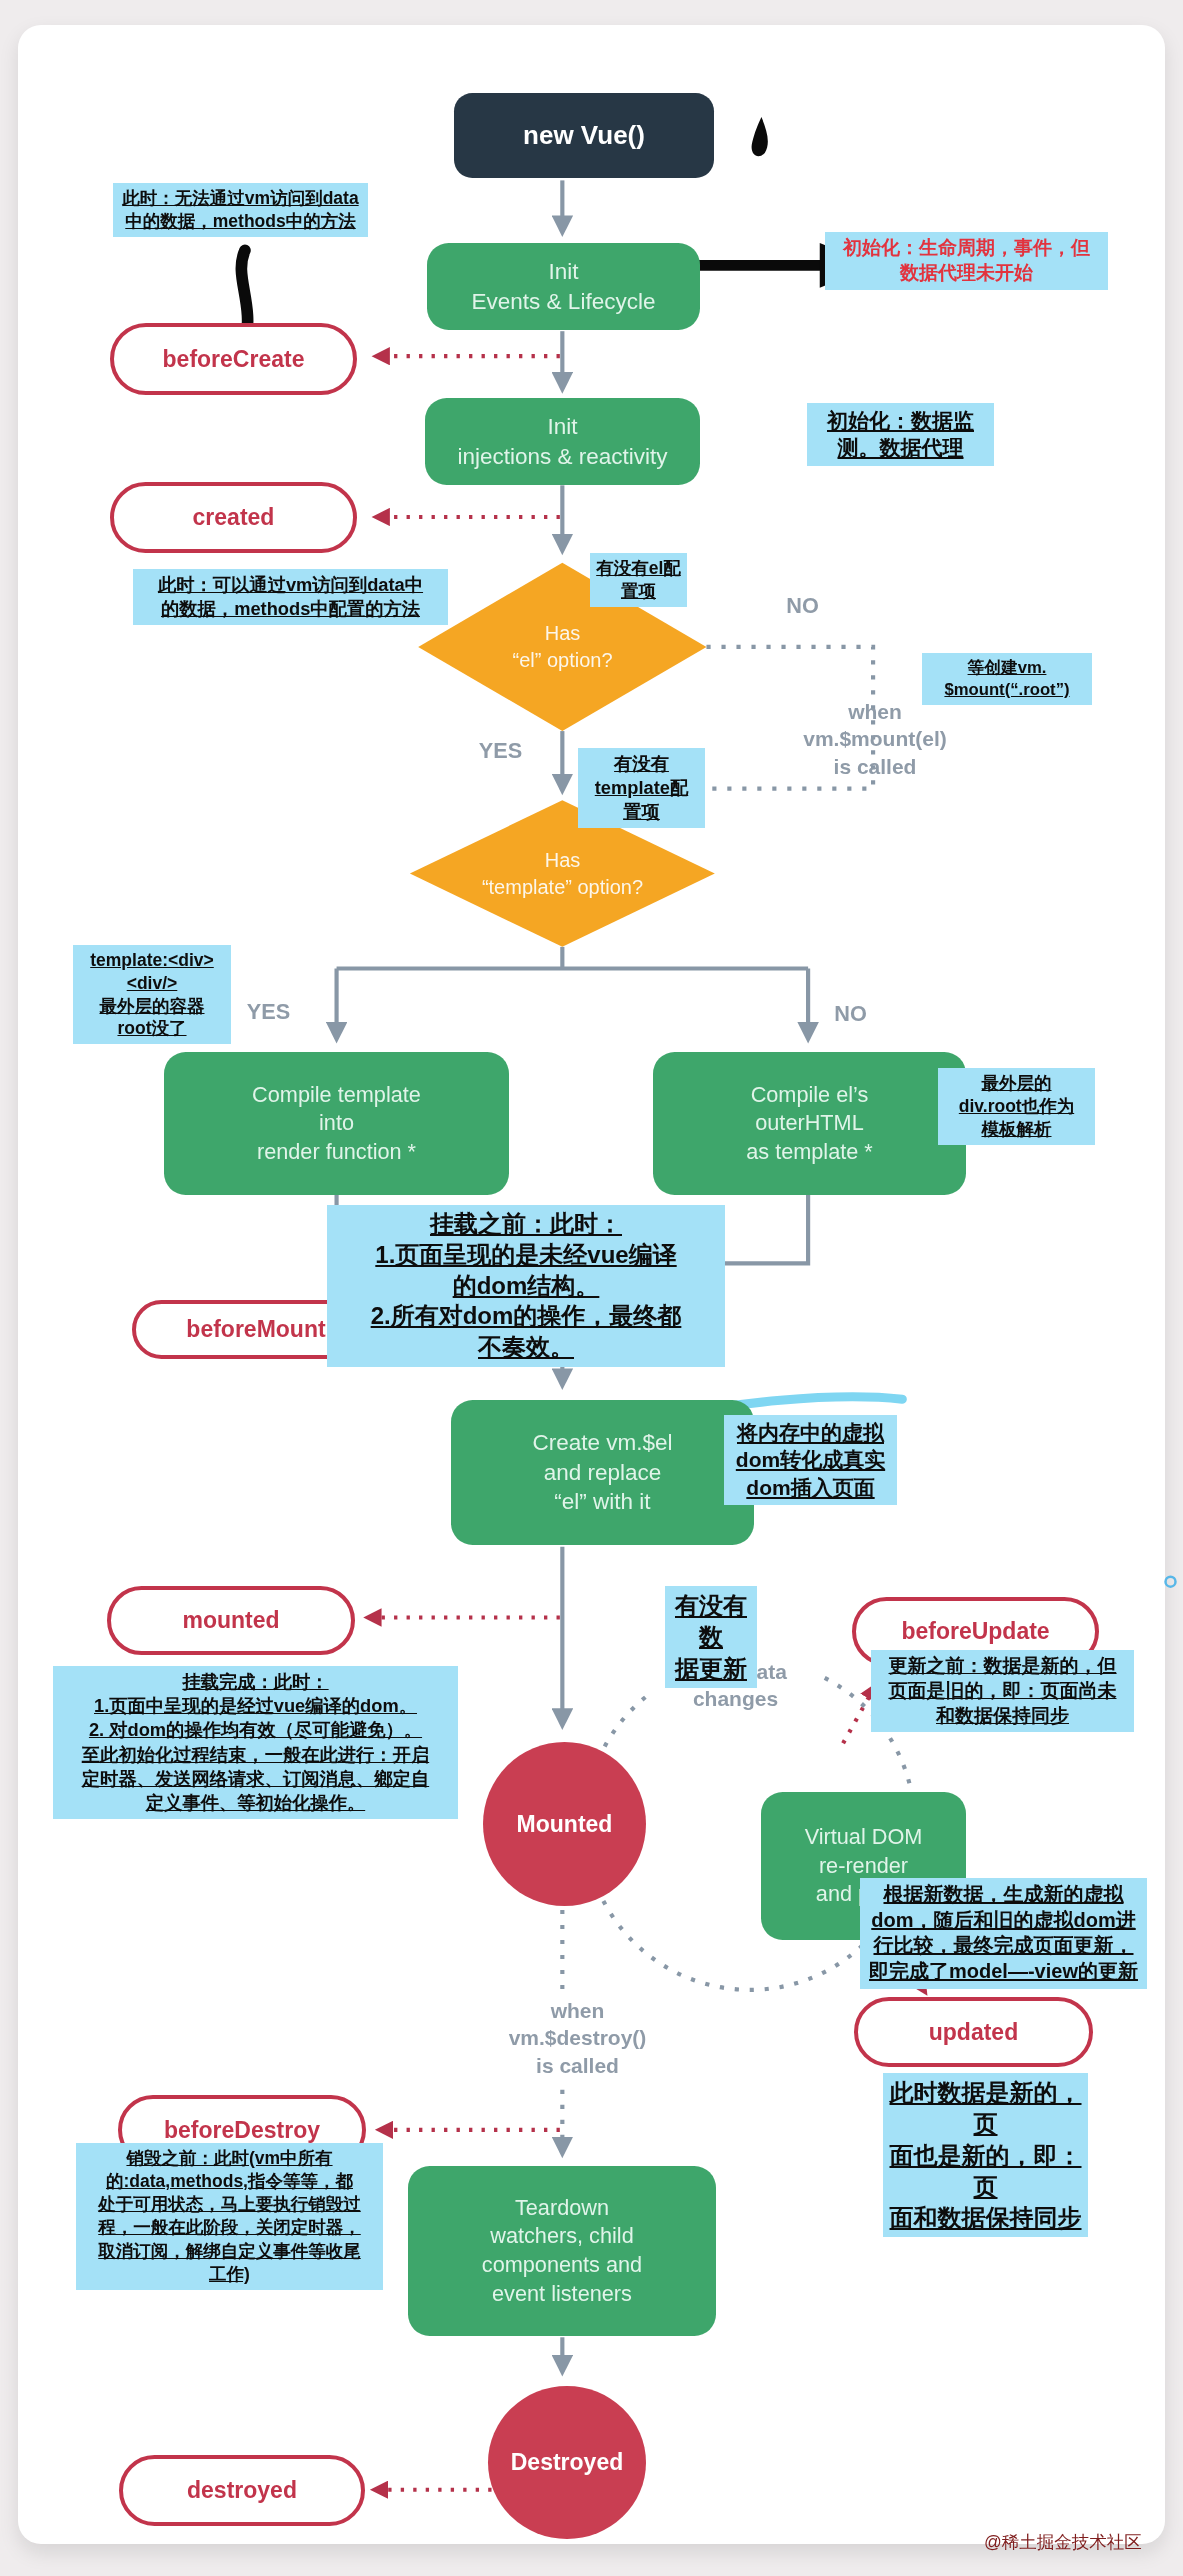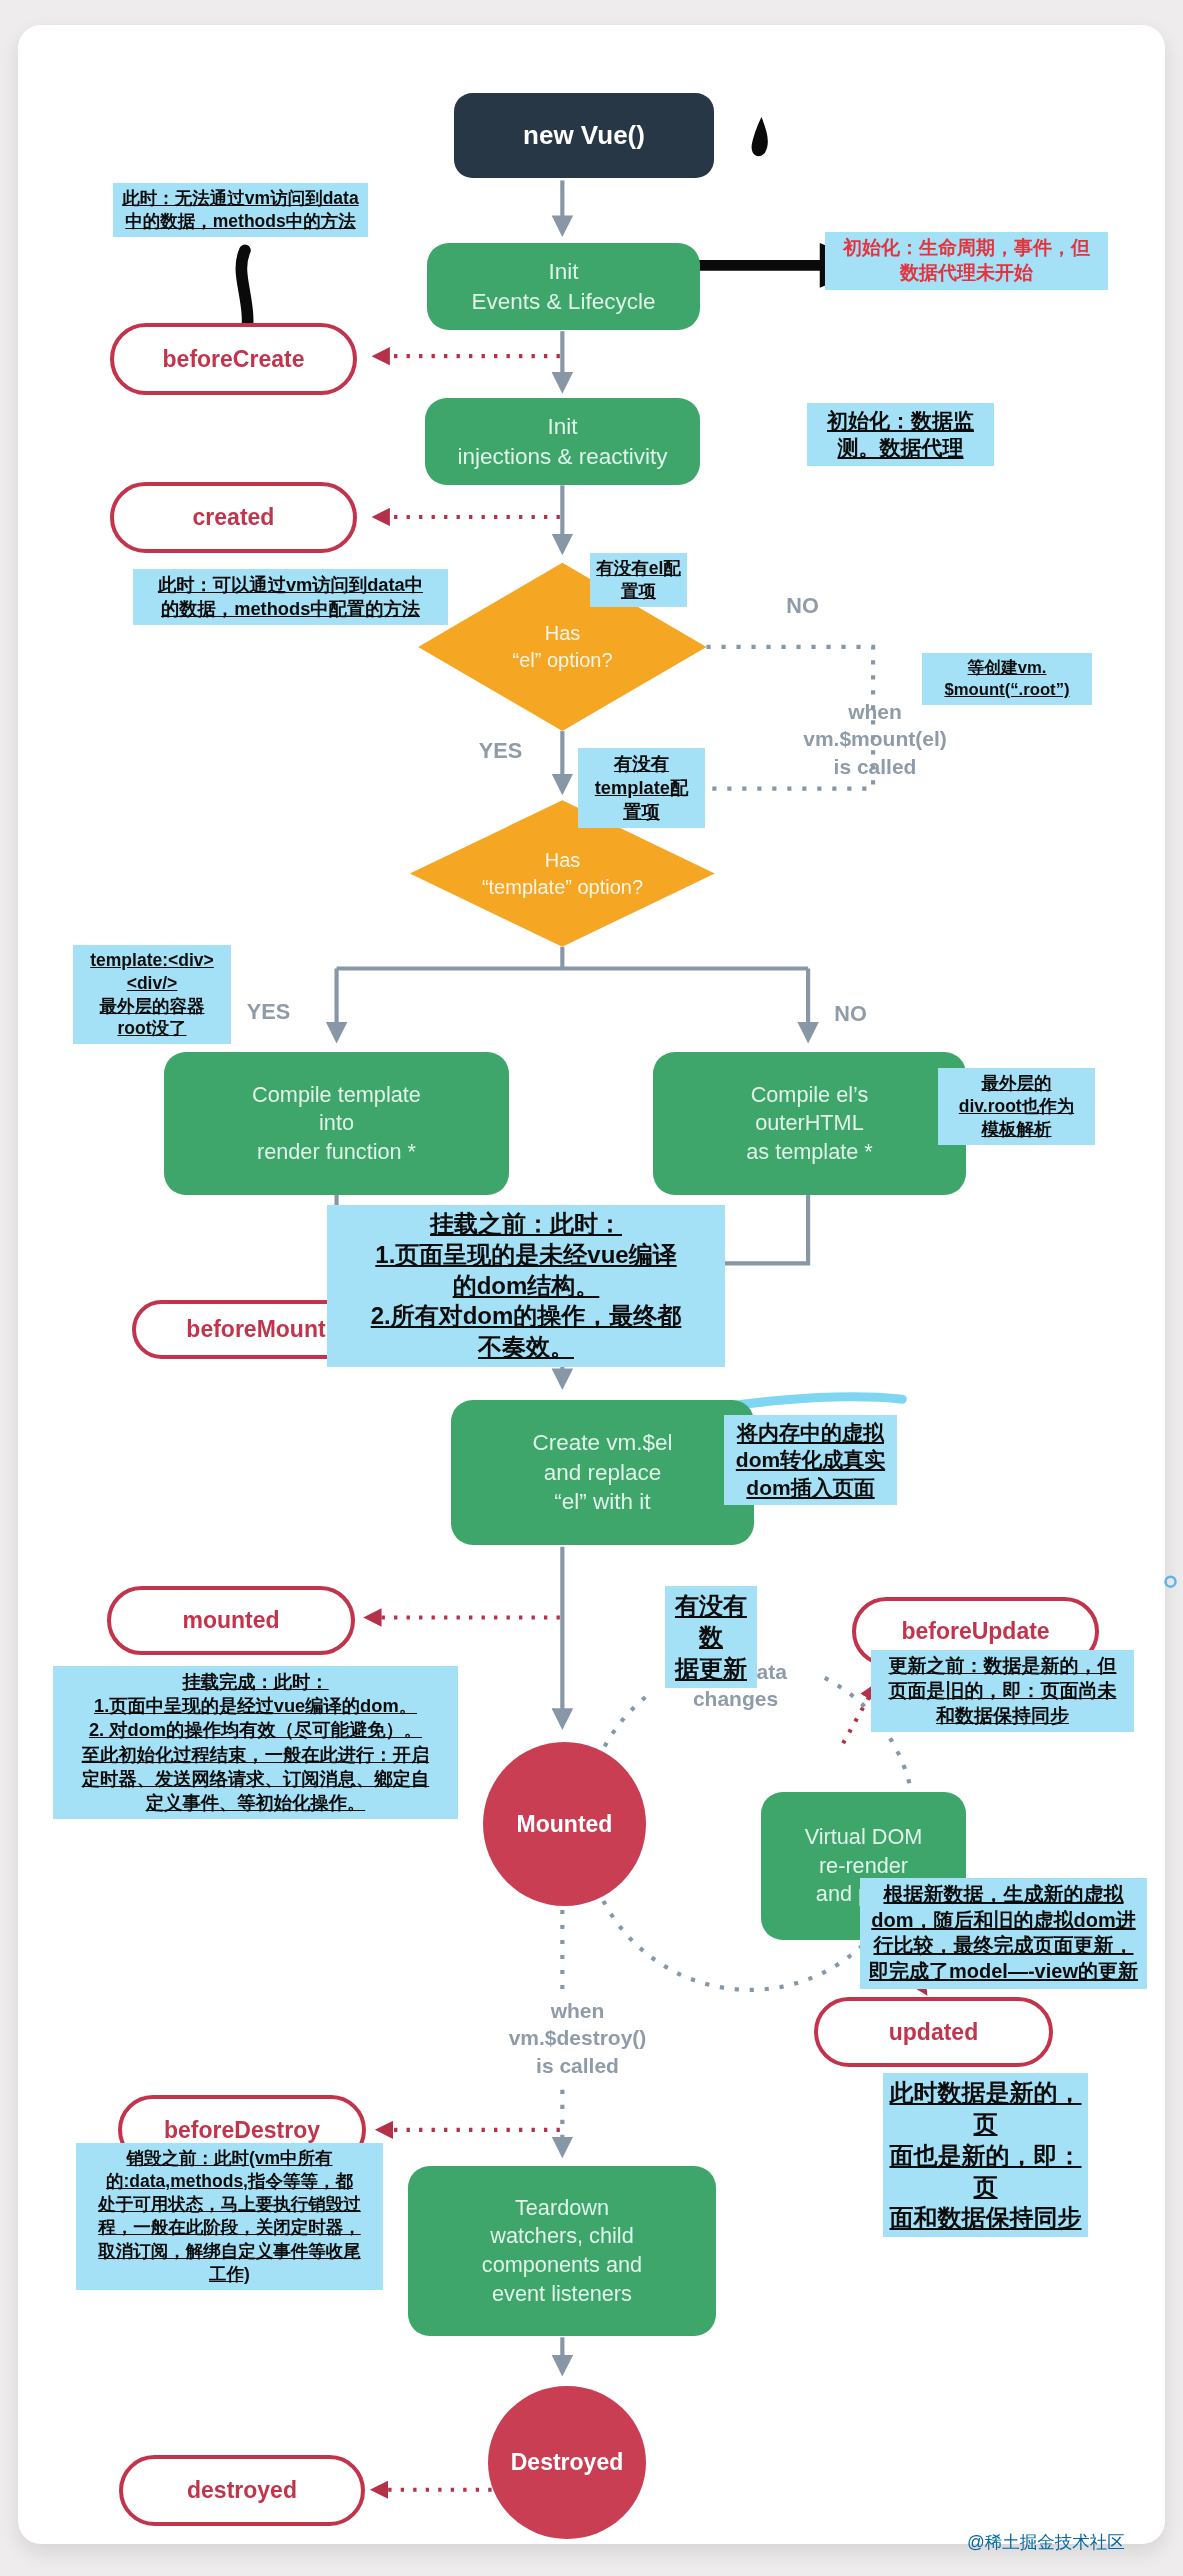--- a/index.html
+++ b/index.html
@@ -34,21 +34,21 @@
     white-space:pre-line;font-size:21.7px;line-height:1.3;
   }
   .wbg{background:#ffffff;}
   .ann{
     position:absolute;z-index:3;background:#A4E1F7;color:#0d0d0d;font-weight:bold;
     text-decoration:underline;text-align:center;white-space:pre-line;
     box-sizing:border-box;padding:4.2px 5px;line-height:1.3;font-size:18.3px;
   }
   .ann.red{color:#E2333E;text-decoration:none;}
   .watermark{
-    position:absolute;z-index:4;color:#0369a1;font-size:17.5px;text-align:left;
+    position:absolute;z-index:4;color:#7f1d1d;font-size:17.5px;text-align:center;
   }
 </style>
 </head>
 <body>
 
 <div class="card"></div>
 
 <svg class="connectors" width="1183" height="2576" viewBox="0 0 1420 3091">
   <defs>
     <marker id="ag" markerUnits="userSpaceOnUse" markerWidth="28" markerHeight="26" refX="20" refY="13" orient="auto">
@@ -142,21 +142,21 @@
 components and
 event listeners</div>
 
 <div class="node circle" style="left:488px;top:2386px;width:158px;height:153px;">Destroyed</div>
 
 <div class="pill" style="left:110px;top:323px;width:247px;height:72px;">beforeCreate</div>
 <div class="pill" style="left:110px;top:482px;width:247px;height:71px;">created</div>
 <div class="pill" style="left:132px;top:1300px;width:248px;height:59px;text-align:center;">beforeMount</div>
 <div class="pill" style="left:107px;top:1586px;width:248px;height:69px;">mounted</div>
 <div class="pill" style="left:852px;top:1597px;width:247px;height:69px;">beforeUpdate</div>
-<div class="pill" style="left:814px;top:1997px;width:239px;height:70px;">updated</div>
+<div class="pill" style="left:854px;top:1997px;width:239px;height:70px;">updated</div>
 <div class="pill" style="left:118px;top:2095px;width:248px;height:70px;">beforeDestroy</div>
 <div class="pill" style="left:119px;top:2455px;width:246px;height:71px;">destroyed</div>
 
 <div class="glabel" style="left:463px;top:737px;width:75px;">YES</div>
 <div class="glabel" style="left:765px;top:592px;width:75px;">NO</div>
 <div class="glabel" style="left:227px;top:998px;width:83px;">YES</div>
 <div class="glabel" style="left:813px;top:1000px;width:75px;">NO</div>
 <div class="glabel" style="left:748px;top:698px;width:254px;font-size:21px;">when
 vm.$mount(el)
 is called</div>

